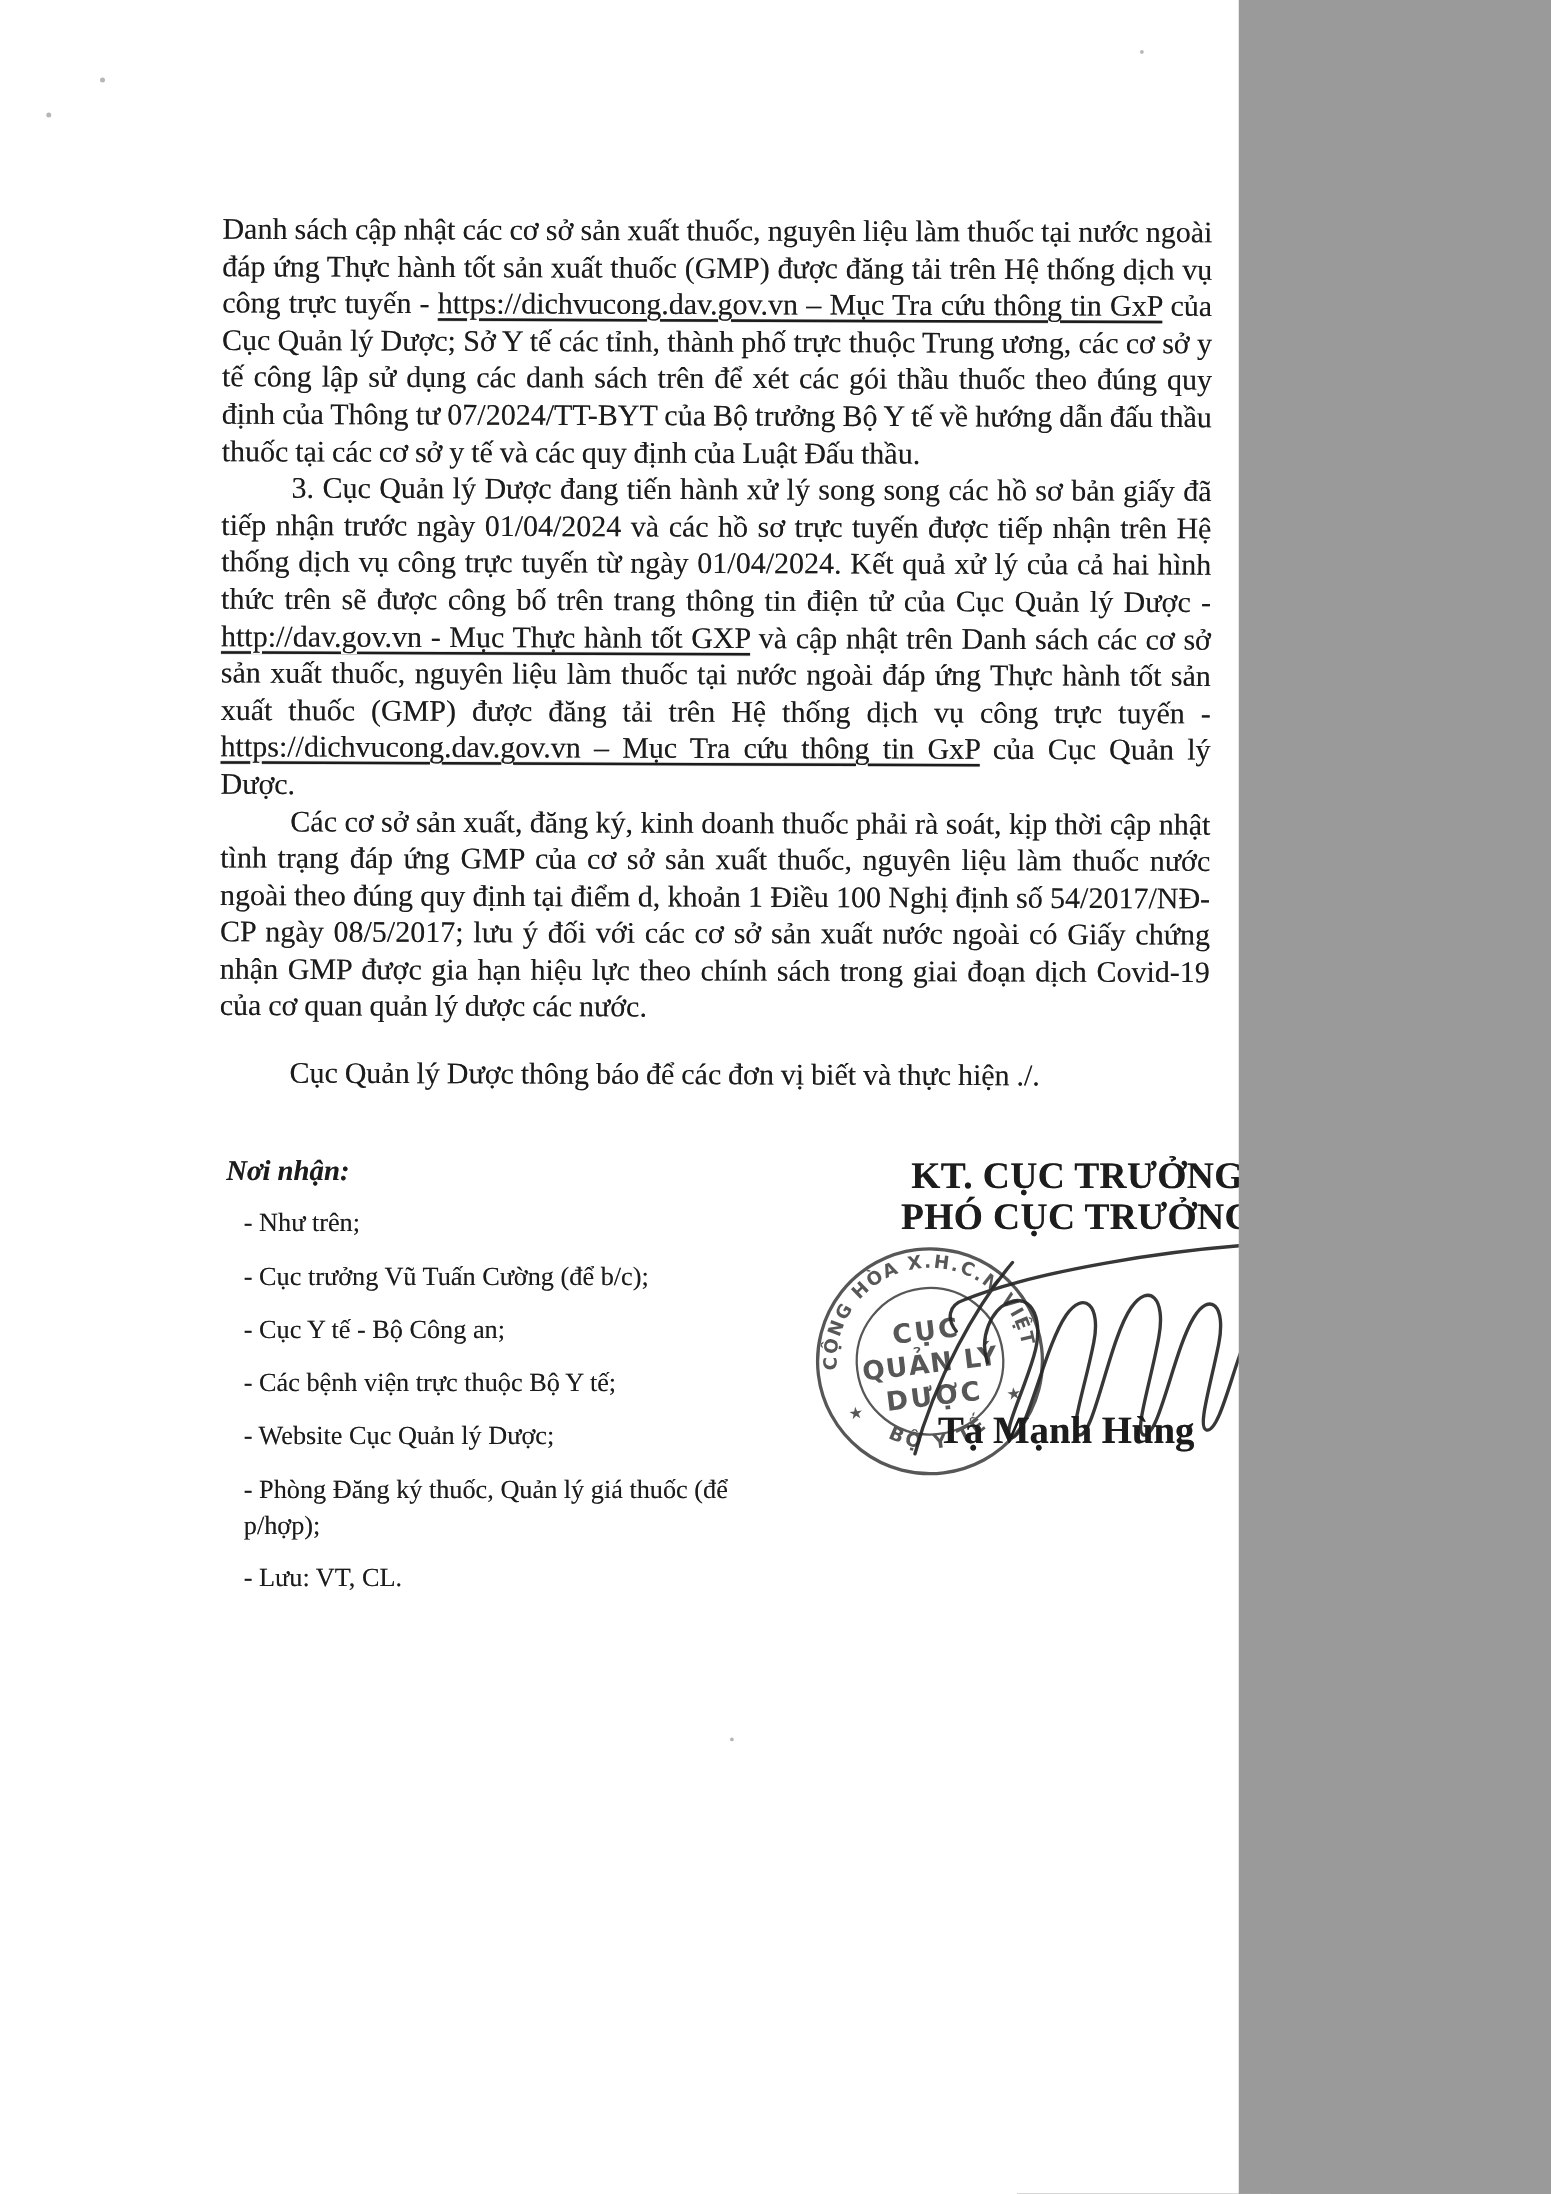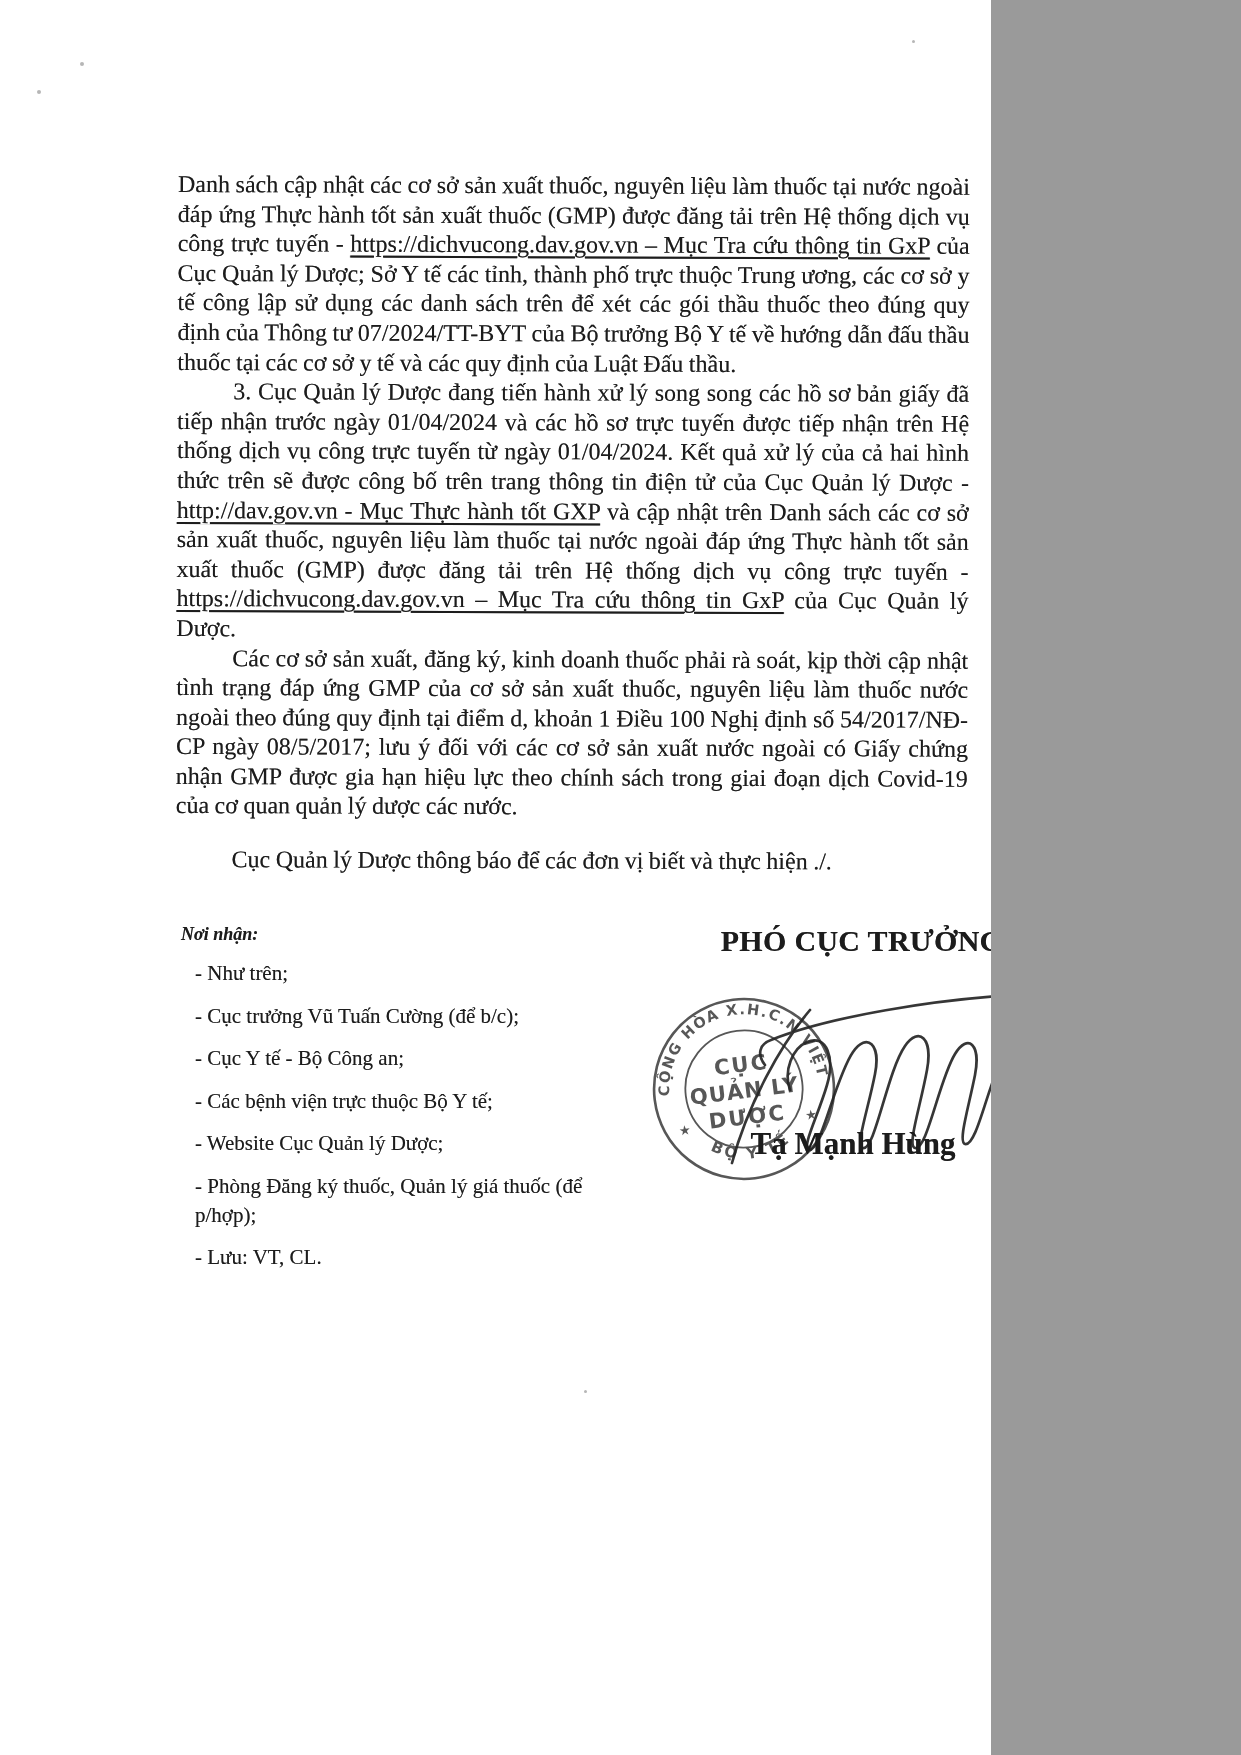--- a/index.html
+++ b/index.html
@@ -29,21 +29,21 @@
     text-underline-offset:4px;
     color:inherit;
   }
   
   .recipients{
     position:absolute;left:181px;top:924px;width:470px;
     text-shadow:0 0 0.3px rgba(20,20,20,.5);
   }
   .recipients .heading{
     font-weight:bold;font-style:italic;
-    font-size:18px;margin:0 0 6px 0;
+    font-size:23px;margin:0 0 6px 0;
   }
   .recipients .ritem{
     font-size:21px;line-height:28.6px;margin:14px;
   }
   
   .sigtitles{
     position:absolute;left:636px;top:924px;width:452px;
     text-align:center;font-weight:bold;
     font-size:30px;line-height:33px;
     letter-spacing:0.3px;
@@ -111,20 +111,21 @@
     <p class="ritem">- Như trên;</p>
     <p class="ritem">- Cục trưởng Vũ Tuấn Cường (để b/c);</p>
     <p class="ritem">- Cục Y tế - Bộ Công an;</p>
     <p class="ritem">- Các bệnh viện trực thuộc Bộ Y tế;</p>
     <p class="ritem">- Website Cục Quản lý Dược;</p>
     <p class="ritem">- Phòng Đăng ký thuốc, Quản lý giá thuốc (để p/hợp);</p>
     <p class="ritem">- Lưu: VT, CL.</p>
   </div>
 
   <div class="sigtitles">
+    <div>KT. CỤC TRƯỞNG</div>
     <div>PHÓ CỤC TRƯỞNG</div>
   </div>
 
   <svg class="stamp" viewBox="0 0 190 190">
     <g fill="none" stroke="#3a3a3a">
       <circle cx="95" cy="95" r="89" stroke-width="2.6"></circle>
       <circle cx="95" cy="95" r="58" stroke-width="1.8"></circle>
     </g>
     <defs>
       <path id="arcT" d="M 21,95 A 74,74 0 0 1 169,95"></path>

